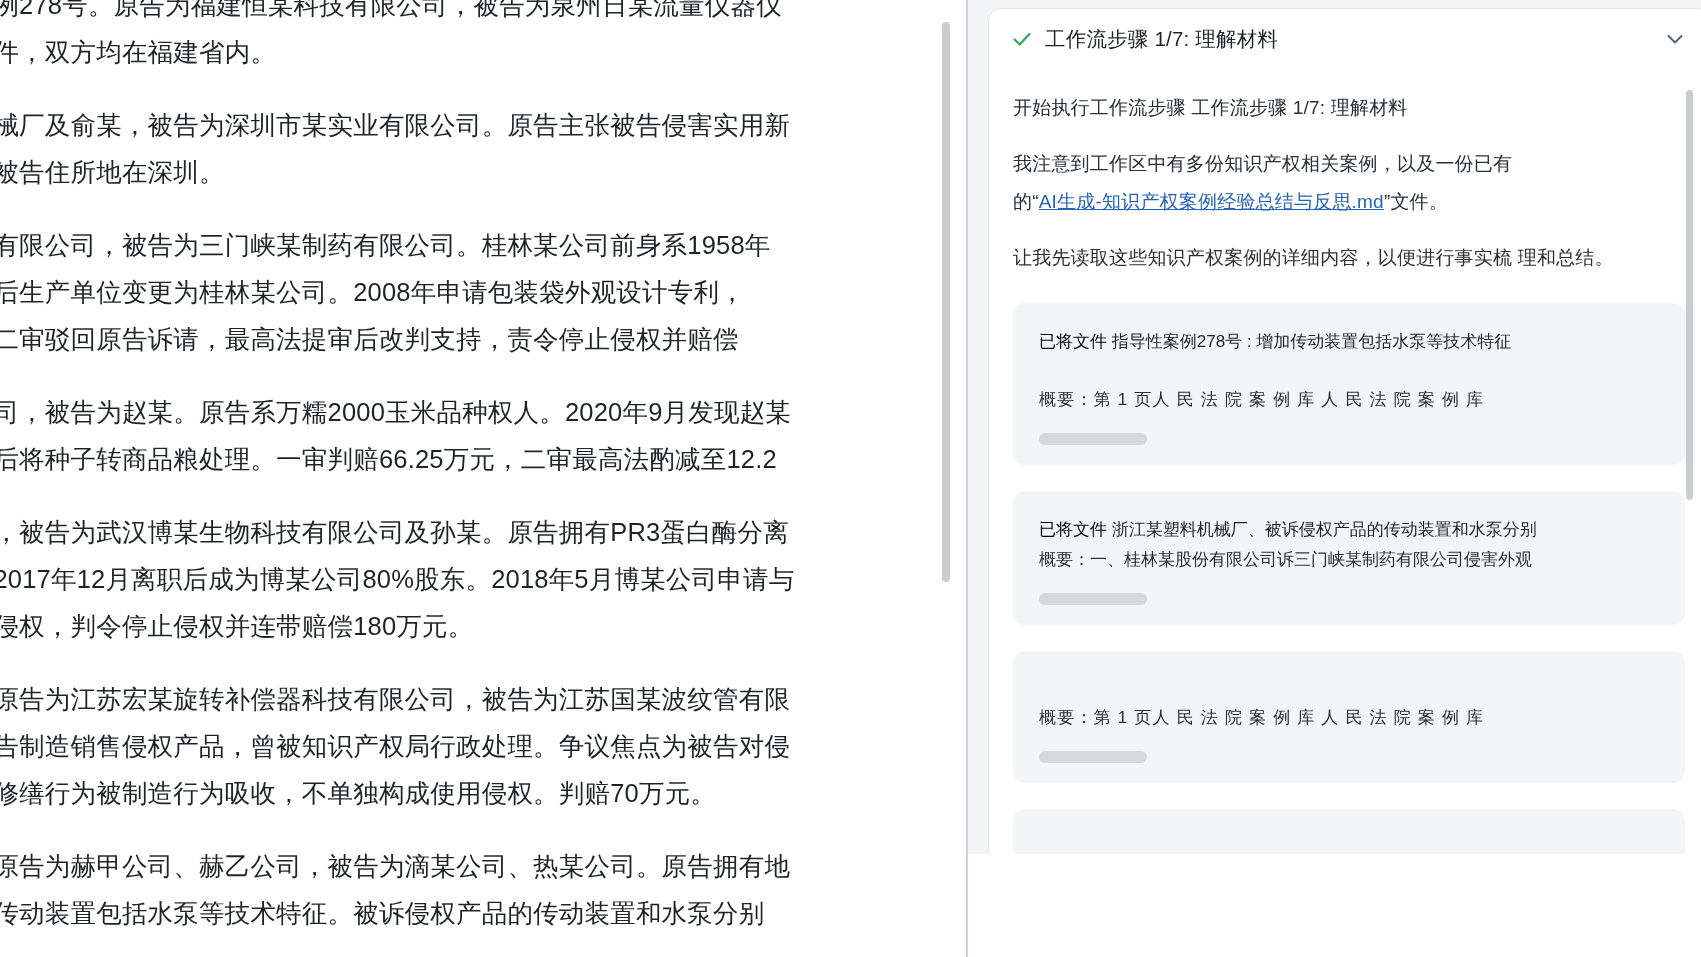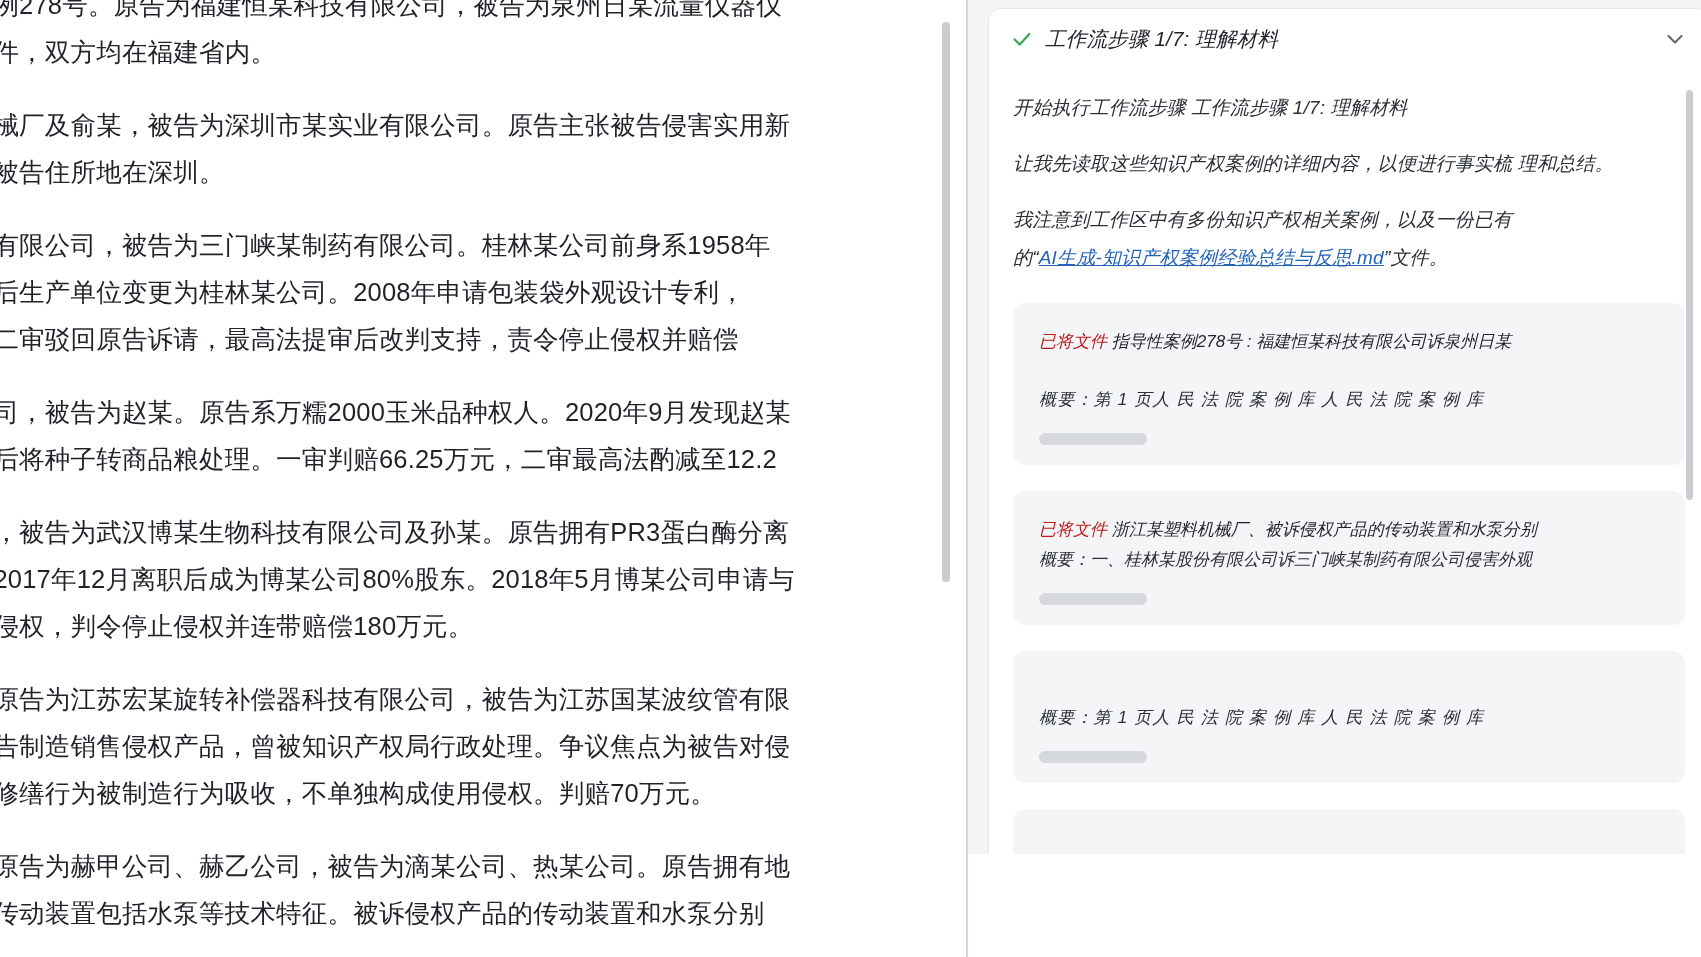--- a/index.html
+++ b/index.html
@@ -76,21 +76,20 @@
     background: #d9cfe4;
   }
 
   
   .agent-pane {
     position: relative;
     flex: 1 1 auto;
     height: 854px;
     background: #f3f4f6;
     overflow: hidden;
-    font-style: italic;
   }
 
   .agent-inner {
     position: absolute;
     left: 20px;
     top: 8px;
     right: 0;
     bottom: 0;
   }
 
@@ -167,21 +166,21 @@
 
   .tool-line {
     font-size: 17px;
     line-height: 30px;
     color: #2a2f38;
     white-space: nowrap;
     overflow: hidden;
     font-family: "Liberation Sans", sans-serif;
   }
 
-  .tool-line .lbl { color: #b91c1c; }
+  .tool-line .lbl { color: #000000; }
   .tool-line .fname { color: #1f2328; }
 
   .tool-line.summary {
     letter-spacing: 1.2px;
     margin-top: 28px;
   }
 
   .tool-progress {
     margin-top: 18px;
     width: 108px;
@@ -259,32 +258,32 @@
           <span class="step-title">工作流步骤 1/7: 理解材料</span>
           <svg class="chevron-icon" viewBox="0 0 24 24" fill="none">
             <path d="M5.5 9 L12 15.5 L18.5 9" stroke="#5b6270" stroke-width="2" stroke-linecap="round" stroke-linejoin="round"></path>
           </svg>
         </div>
 
         <div class="step-body">
 
           <p class="agent-text first">开始执行工作流步骤 工作流步骤 1/7: 理解材料</p>
 
-          <p class="agent-text">让我先读取这些知识产权案例的详细内容，以便进行事实梳
-理和总结。</p>
-
           <p class="agent-text">
             <span>我注意到工作区中有多份知识产权相关案例，以及一份已有</span><br>
             <span>的“</span><a class="inline-link" href="#">AI生成-知识产权案例经验总结与反思.md</a><span>”文件。</span>
           </p>
 
+          <p class="agent-text">让我先读取这些知识产权案例的详细内容，以便进行事实梳
+理和总结。</p>
+
           <div class="tool-card">
             <div class="tool-line">
               <span class="lbl">已将文件</span>
-              <span class="fname">指导性案例278号 : 福建恒某科技有限公司诉泉州日某</span>
+              <span class="fname">指导性案例278号 : 增加传动装置包括水泵等技术特征</span>
             </div>
             <div class="tool-line summary">
               <span>概要：</span><span>第 1 页人 民 法 院 案 例 库 人 民 法 院 案 例 库</span>
             </div>
             <div class="tool-progress"></div>
           </div>
 
           <div class="tool-card">
             <div class="tool-line">
               <span class="lbl">已将文件</span>

